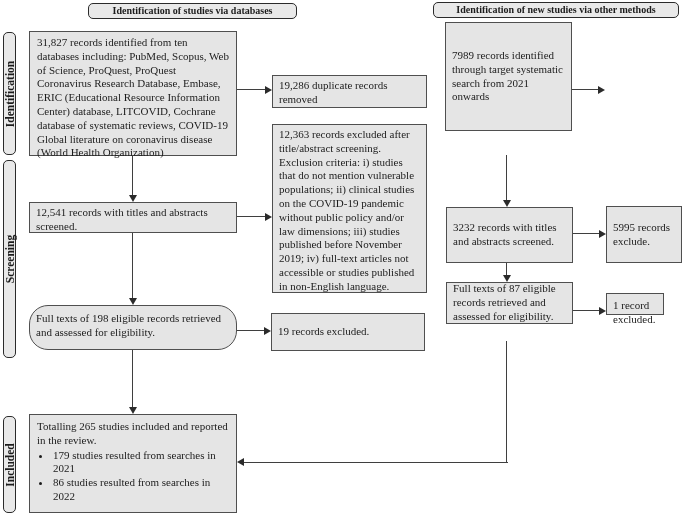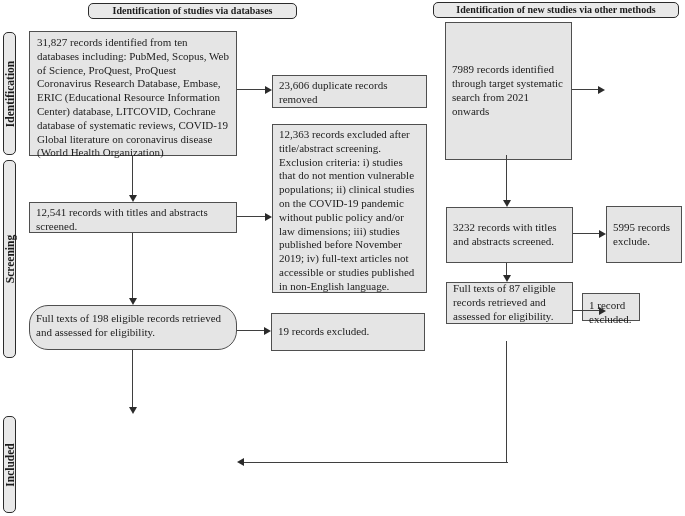--- a/index.html
+++ b/index.html
@@ -39,26 +39,26 @@
   #pill-identification{left:3px;top:32px;width:13px;height:123px;}
   #pill-screening{left:3px;top:160px;width:13px;height:198px;}
   #pill-included{left:3px;top:416px;width:13px;height:97px;}
   #b-db-id{left:29px;top:31px;width:208px;height:125px;padding:4px 7px;}
   #b-db-dup{left:272px;top:75px;width:155px;height:33px;}
   #b-db-exc{left:272px;top:124px;width:155px;height:169px;}
   #b-db-scr{left:29px;top:202px;width:208px;height:31px;}
   #b-db-ft{left:29px;top:305px;width:208px;height:45px;padding-top:6px;border-radius:19px;}
   #b-db-19{left:271px;top:313px;width:154px;height:38px;}
   #b-inc{left:29px;top:414px;width:208px;height:99px;padding:5px 7px;}
-  #b-om-id{left:445px;top:22px;width:127px;height:138px;}
+  #b-om-id{left:445px;top:22px;width:127px;height:109px;}
   #b-om-dup{left:605px;top:69px;width:58px;height:59px;}
   #b-om-scr{left:446px;top:207px;width:127px;height:56px;}
   #b-om-5995{left:606px;top:206px;width:76px;height:57px;}
   #b-om-ft{left:446px;top:282px;width:127px;height:42px;}
-  #b-om-1{left:582px;top:293px;width:58px;height:28px;padding-top:5px;}
+  #b-om-1{left:606px;top:293px;width:58px;height:22px;padding-top:5px;}
   #l1{left:237px;top:89px;width:28px;}   #a1{left:265px;top:86px;}
   #l2{left:132px;top:156px;height:40px;} #a2{left:129px;top:195px;}
   #l3{left:237px;top:216px;width:28px;}  #a3{left:265px;top:213px;}
   #l4{left:132px;top:233px;height:66px;} #a4{left:129px;top:298px;}
   #l5{left:237px;top:330px;width:27px;}  #a5{left:264px;top:327px;}
   #l6{left:132px;top:350px;height:58px;} #a6{left:129px;top:407px;}
   #l7{left:572px;top:89px;width:26px;}   #a7{left:598px;top:86px;}
   #l8{left:506px;top:155px;height:46px;} #a8{left:503px;top:200px;}
   #l9{left:573px;top:233px;width:26px;}  #a9{left:599px;top:230px;}
   #l10{left:506px;top:263px;height:13px;}#a10{left:503px;top:275px;}
@@ -86,35 +86,42 @@
     <span>Screening</span>
   </div>
   <div class="pill vpill" id="pill-included">
     <span>Included</span>
   </div>
 
   <div class="box" id="b-db-id">
     <span>31,827 records identified from ten databases including: PubMed, Scopus, Web of Science, ProQuest, ProQuest Coronavirus Research Database, Embase, ERIC (Educational Resource Information Center) database, LITCOVID, Cochrane database of systematic reviews, COVID-19 Global literature on coronavirus disease (World Health Organization)</span>
   </div>
   <div class="box" id="b-db-dup">
-    <span>23,606 duplicate records removed</span>
+    <span>19,286 duplicate records removed</span>
   </div>
   <div class="box" id="b-db-exc">
     <span>12,363 records excluded after title/abstract screening. Exclusion criteria: i) studies that do not mention vulnerable populations; ii) clinical studies on the COVID-19 pandemic without public policy and/or law dimensions; iii) studies published before November 2019; iv) full-text articles not accessible or studies published in non-English language.</span>
   </div>
   <div class="box" id="b-db-scr">
     <span>12,541 records with titles and abstracts screened.</span>
   </div>
   <div class="box" id="b-db-ft">
     <span>Full texts of 198 eligible records retrieved and assessed for eligibility.</span>
   </div>
   <div class="box vcenter" id="b-db-19">
     <span>19 records excluded.</span>
   </div>
 
+  <div class="box" id="b-inc">
+    <span>Totalling 265 studies included and reported in the review.</span>
+    <ul class="bullets">
+      <li>179 studies resulted from searches in 2021</li>
+      <li>86 studies resulted from searches in 2022</li>
+    </ul>
+  </div>
 
   <div class="box vcenter" id="b-om-id">
     <span>7989 records identified through target systematic search from 2021 onwards</span>
   </div>
   <div class="box vcenter" id="b-om-scr">
     <span>3232 records with titles and abstracts screened.</span>
   </div>
   <div class="box vcenter" id="b-om-5995">
     <span>5995 records exclude.</span>
   </div>

